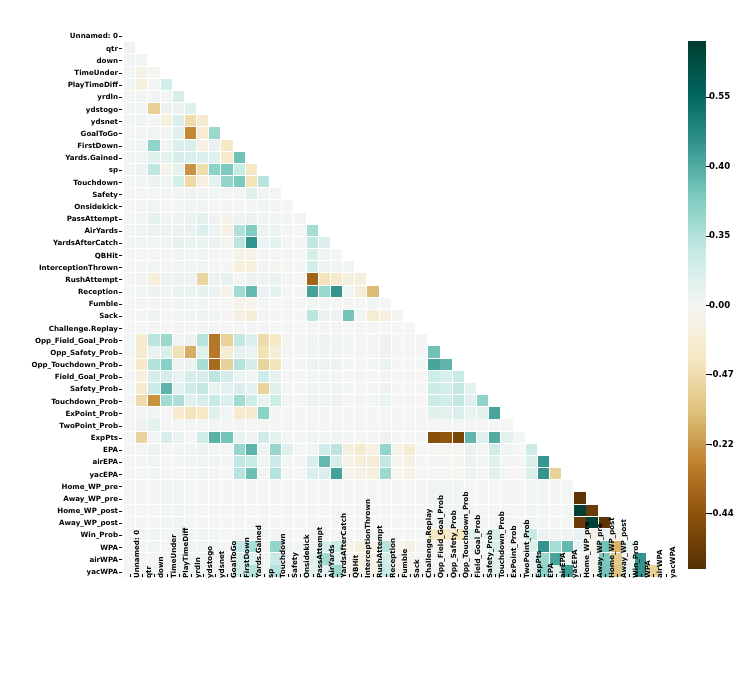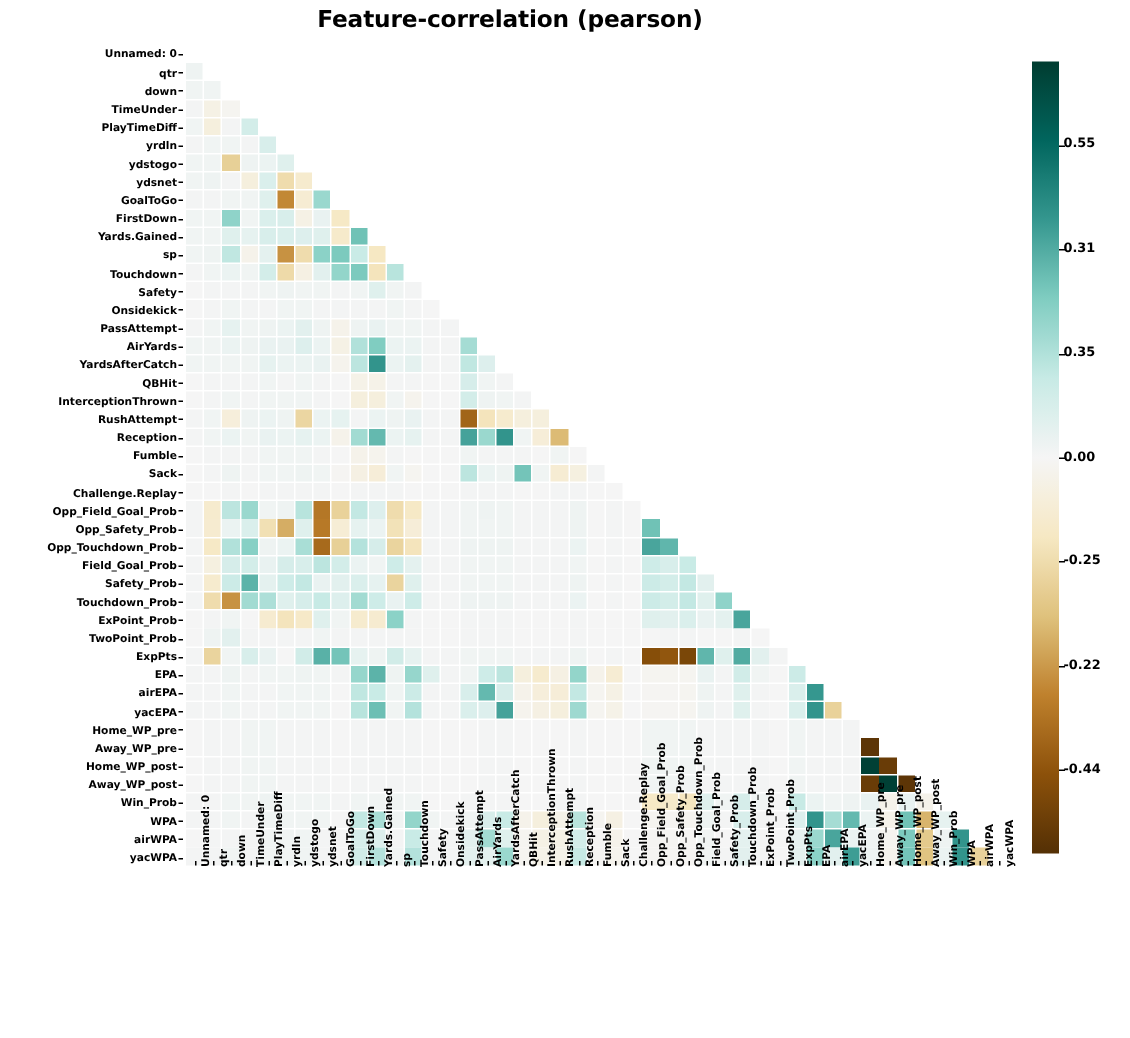--- a/index.html
+++ b/index.html
@@ -116,21 +116,20 @@
     width: 3.5px;
     height: 1px;
     background: #000000;
   }
 </style>
 </head>
 <body>
 
 <div id="figure">
 
-  <div id="title">Feature-correlation (pearson)</div>
 
   <div id="plot">
       <div class="cell" style="left: 0px; top: 12.17px; width: 11.27px; height: 11.27px; background: rgb(238, 243, 242);"></div>
       <div class="cell" style="left: 0px; top: 24.34px; width: 11.27px; height: 11.27px; background: rgb(240, 244, 243);"></div>
       <div class="cell" style="left: 12.17px; top: 24.34px; width: 11.27px; height: 11.27px; background: rgb(240, 244, 243);"></div>
       <div class="cell" style="left: 0px; top: 36.51px; width: 11.27px; height: 11.27px; background: rgb(243, 244, 244);"></div>
       <div class="cell" style="left: 12.17px; top: 36.51px; width: 11.27px; height: 11.27px; background: rgb(245, 241, 229);"></div>
       <div class="cell" style="left: 24.34px; top: 36.51px; width: 11.27px; height: 11.27px; background: rgb(245, 244, 240);"></div>
       <div class="cell" style="left: 0px; top: 48.68px; width: 11.27px; height: 11.27px; background: rgb(240, 244, 243);"></div>
       <div class="cell" style="left: 12.17px; top: 48.68px; width: 11.27px; height: 11.27px; background: rgb(245, 239, 221);"></div>
@@ -1302,26 +1301,26 @@
       <div class="xtickmark" style="left: 541.565px; top: -4px;"></div>
     </div>
 
   <div id="cbar">
     <div id="cbar-grad" style="background: linear-gradient(rgb(0, 60, 48) 0%, rgb(0, 71, 60) 2.5%, rgb(1, 81, 71) 5%, rgb(1, 91, 82) 7.5%, rgb(1, 102, 94) 10%, rgb(14, 114, 106) 12.5%, rgb(27, 127, 119) 15%, rgb(40, 139, 131) 17.5%, rgb(53, 151, 143) 20%, rgb(72, 165, 156) 22.5%, rgb(91, 178, 168) 25%, rgb(109, 192, 181) 27.5%, rgb(128, 205, 193) 30%, rgb(146, 212, 202) 32.5%, rgb(163, 219, 211) 35%, rgb(181, 227, 220) 37.5%, rgb(199, 234, 229) 40%, rgb(211, 237, 233) 42.5%, rgb(222, 240, 237) 45%, rgb(234, 242, 241) 47.5%, rgb(245, 245, 245) 50%, rgb(245, 242, 233) 52.5%, rgb(246, 239, 220) 55%, rgb(246, 235, 208) 57.5%, rgb(246, 232, 195) 60%, rgb(240, 223, 178) 62.5%, rgb(235, 213, 160) 65%, rgb(229, 203, 142) 67.5%, rgb(223, 194, 125) 70%, rgb(215, 178, 105) 72.5%, rgb(207, 162, 85) 75%, rgb(199, 145, 65) 77.5%, rgb(191, 129, 45) 80%, rgb(178, 117, 36) 82.5%, rgb(166, 105, 28) 85%, rgb(153, 93, 19) 87.5%, rgb(140, 81, 10) 90%, rgb(126, 73, 9) 92.5%, rgb(112, 65, 8) 95%, rgb(98, 56, 6) 97.5%, rgb(84, 48, 5) 100%);"></div>
   </div>
   <div id="cbar-ticks">
       <div class="cbtickmark" style="top: 96.5789px;"></div>
       <div class="cbtick" style="top: 92.2789px;">0.55</div>
       <div class="cbtickmark" style="top: 166.053px;"></div>
-      <div class="cbtick" style="top: 161.753px;">0.31</div>
+      <div class="cbtick" style="top: 161.753px;">0.40</div>
       <div class="cbtickmark" style="top: 235.526px;"></div>
       <div class="cbtick" style="top: 231.226px;">0.35</div>
       <div class="cbtickmark" style="top: 305px;"></div>
       <div class="cbtick" style="top: 300.7px;">0.00</div>
       <div class="cbtickmark" style="top: 374.474px;"></div>
-      <div class="cbtick" style="top: 370.174px;">-0.25</div>
+      <div class="cbtick" style="top: 370.174px;">-0.47</div>
       <div class="cbtickmark" style="top: 443.947px;"></div>
       <div class="cbtick" style="top: 439.647px;">-0.22</div>
       <div class="cbtickmark" style="top: 513.421px;"></div>
       <div class="cbtick" style="top: 509.121px;">-0.44</div>
     </div>
 
 </div>
 
 </body></html>

